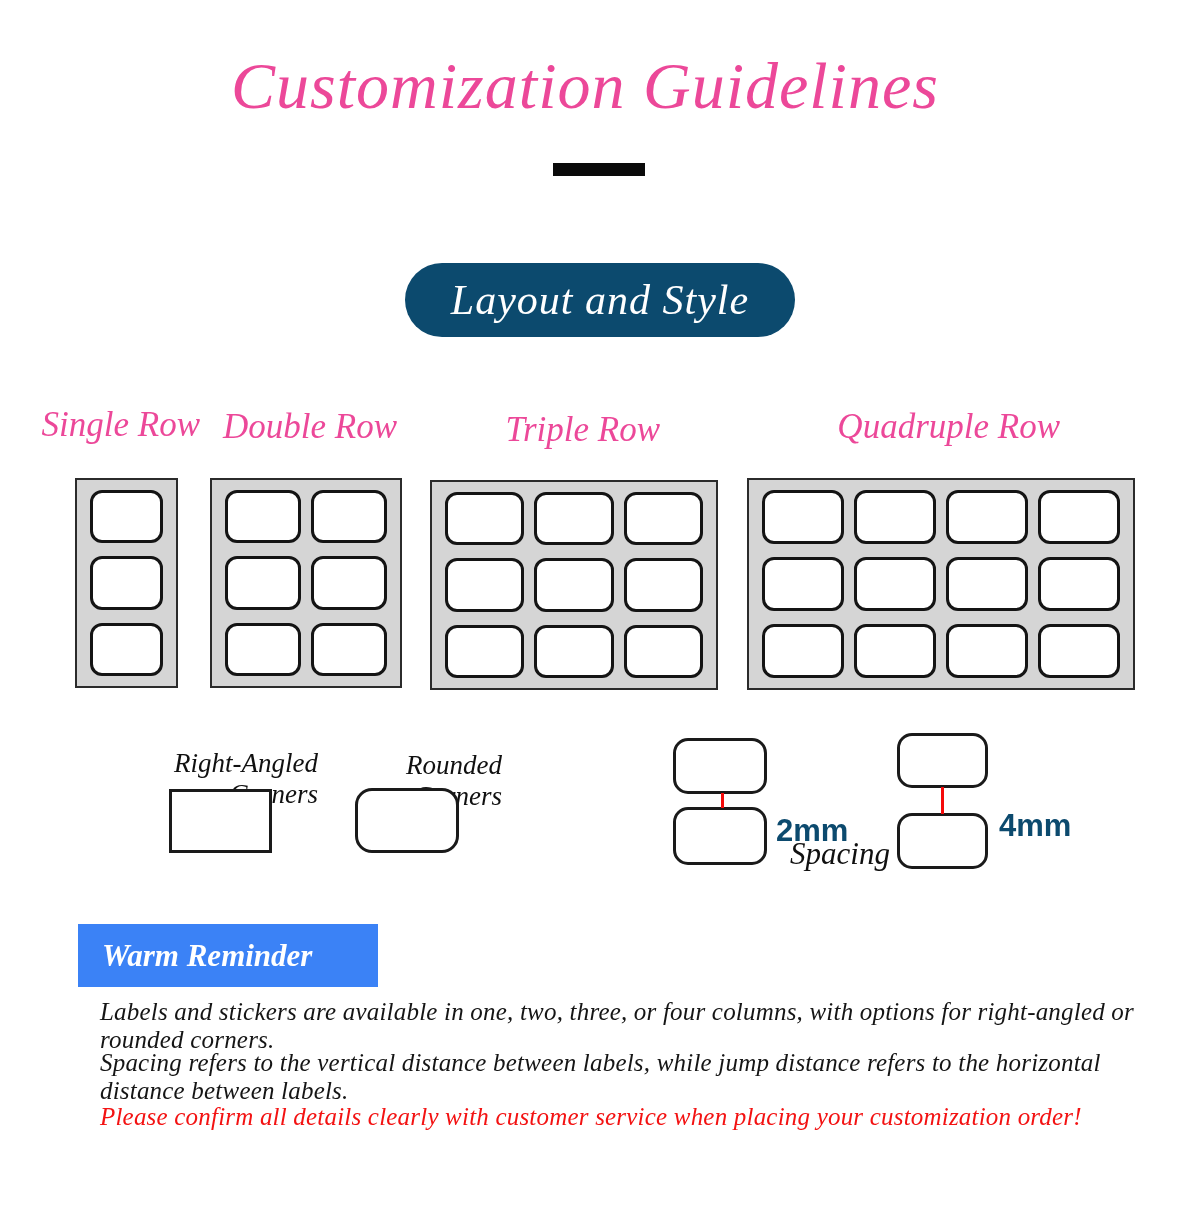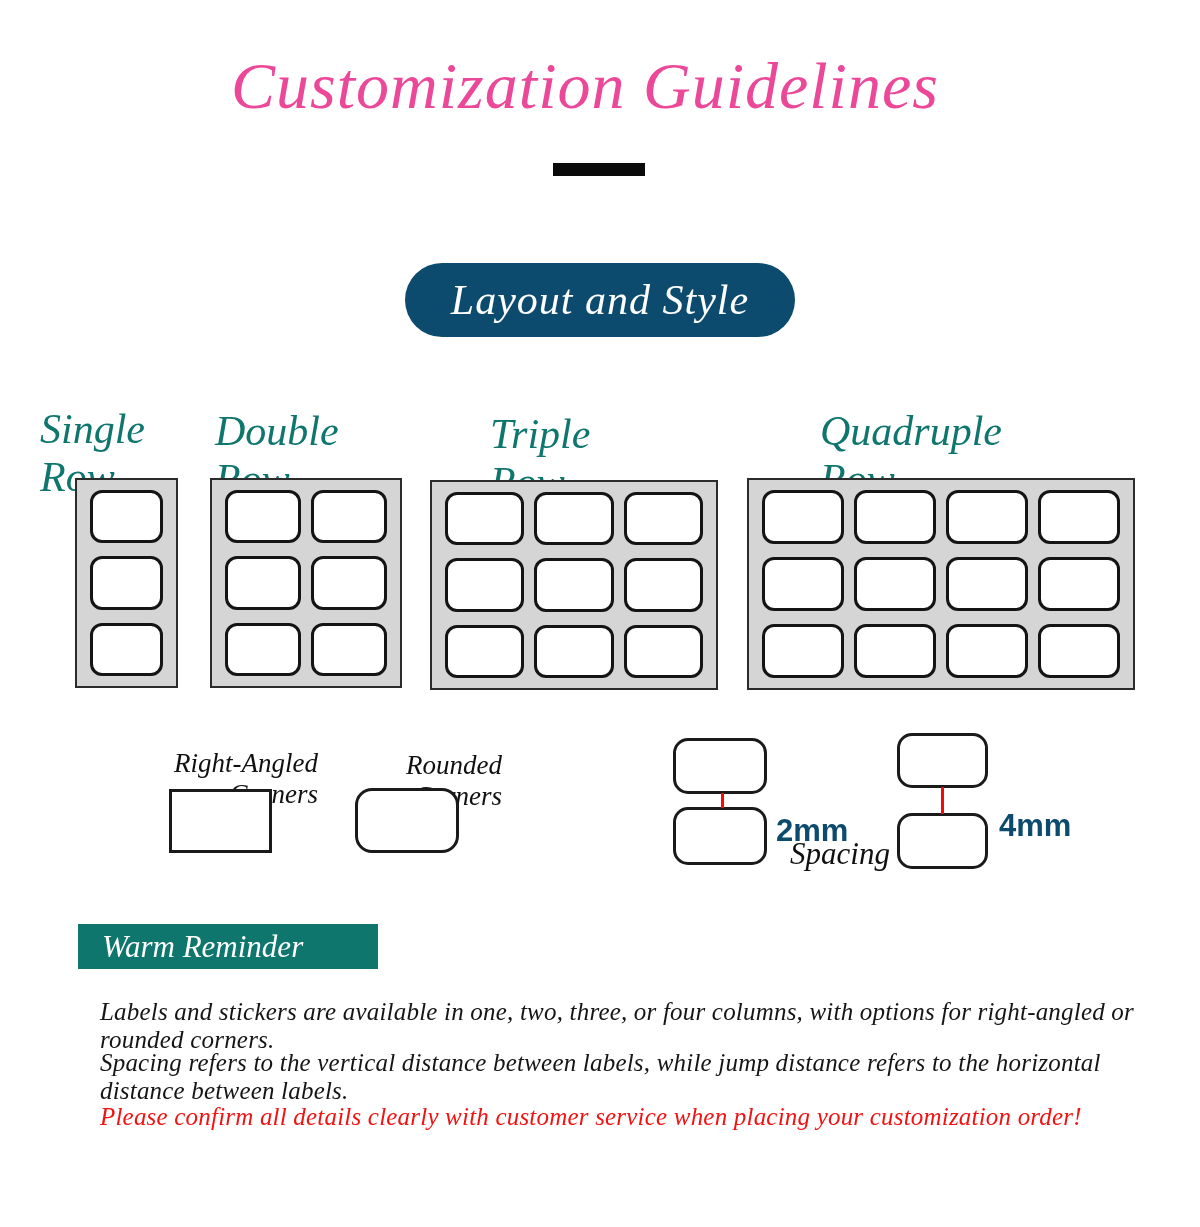--- a/index.html
+++ b/index.html
@@ -14,21 +14,21 @@
     font-size:66px;font-style:italic;letter-spacing:1px;color:#ec4899;
   }
   .title-divider{left:553px;top:163px;width:92px;height:13px;background:#0a0a0a;}
   
   .section-pill{
     left:405px;top:263px;width:390px;height:74px;background:#0c4a6e;border-radius:38px;
     display:flex;align-items:center;justify-content:center;
   }
   .section-pill span{color:#fff;font-size:42px;font-style:italic;letter-spacing:1px;}
   
-  .row-label{font-size:42px;font-style:italic;text-align:left;color:#0f766e;}
+  .row-label{font-size:35px;font-style:italic;text-align:right;color:#ec4899;}
   .lbl-0{left:40px;top:405px;width:160px;}
   .lbl-1{left:215px;top:407px;width:182px;}
   .lbl-2{left:490px;top:410px;width:170px;}
   .lbl-3{left:820px;top:407px;width:240px;}
   
   .panel{
     background:#d5d5d5;border:2px solid #2b2b2b;box-sizing:border-box;
     display:grid;padding:10px 13px;column-gap:10px;row-gap:13px;
     grid-template-rows:repeat(3,1fr);
   }
@@ -58,22 +58,22 @@
   .mm-label{
     font-family:"Liberation Sans", sans-serif;font-weight:bold;
     font-size:31px;color:#0c4a6e;line-height:1;margin-top:32px;
   }
   .mm-2{left:776px;top:783px;}
   .mm-4{left:999px;top:778px;}
   .spacing-caption{left:740px;top:836px;width:200px;text-align:center;
     font-size:31px;font-style:italic;color:#101010;}
   
   .reminder-banner{
-    left:78px;top:924px;width:300px;height:45px;background:#0f766e;
-    display:flex;align-items:center;
+    left:78px;top:924px;width:300px;height:63px;background:#3b82f6;
+    display:flex;align-items:center;font-weight:bold;
   }
   .reminder-banner span{color:#fff;font-size:31px;font-style:italic;padding-left:24px;}
   .note-line{left:100px;width:1060px;font-size:25px;font-style:italic;letter-spacing:0.2px;}
   .note-0{top:998px;color:#151515;}
   .note-1{top:1049px;color:#151515;}
   .note-2{top:1103px;color:#f31212;}
 </style>
 </head>
 <body>
 

